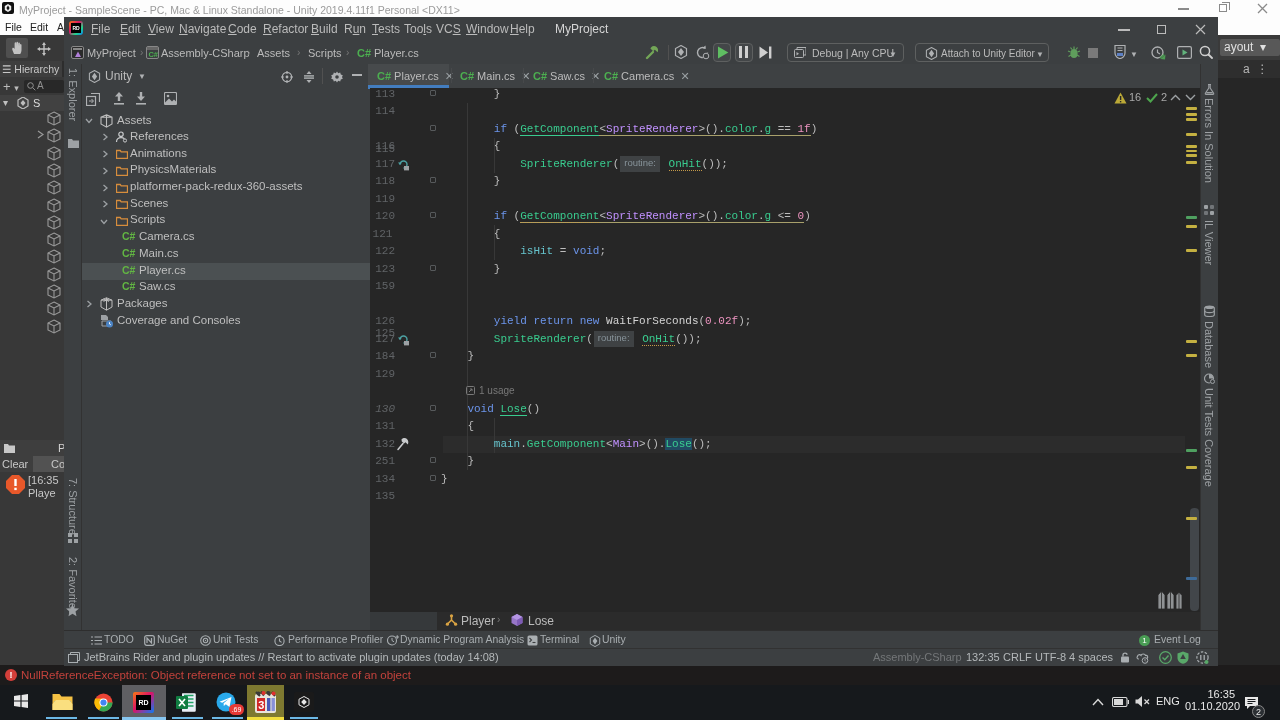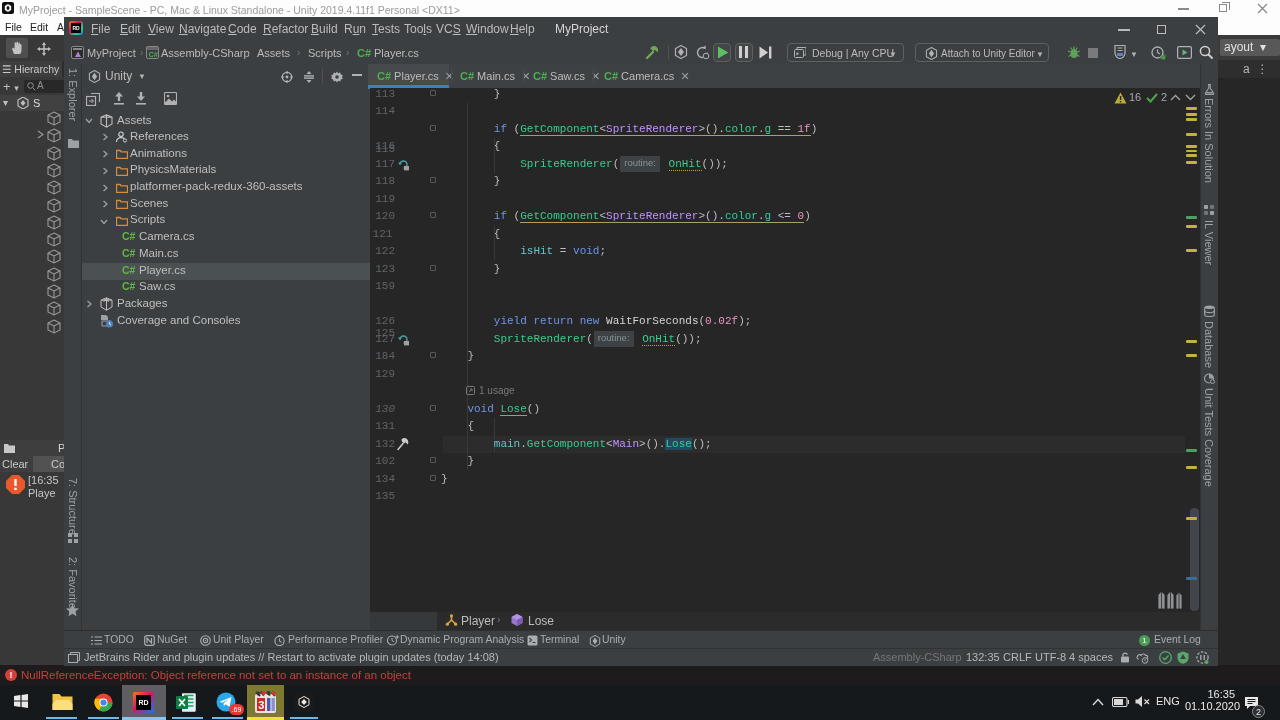--- a/index.html
+++ b/index.html
@@ -543,21 +543,21 @@
 <div class="ln" style="top:260.5px;">123</div>
 <div class="ln" style="top:278px;">159</div>
 <div class="ln" style="top:297px;margin-top:28px;">125</div>
 <div class="ln" style="top:313px;">126</div>
 <div class="ln" style="top:330.5px;">127</div>
 <div class="ln" style="top:348px;">184</div>
 <div class="ln" style="top:365.5px;">129</div>
 <div class="ln" style="top:400.5px;font-style:italic;">130</div>
 <div class="ln" style="top:418px;">131</div>
 <div class="ln" style="top:435.5px;">132</div>
-<div class="ln" style="top:453px;">102</div>
+<div class="ln" style="top:453px;">251</div>
 <div class="ln" style="top:470.5px;">134</div>
 <div class="ln" style="top:488px;">135</div>
 
 <div class="cl" style="top:85.5px;">        }</div>
 <div class="cl" style="top:120.5px;">        <span class="kw">if</span> (<span class="uex"><span class="mt ul">GetComponent</span>&lt;<span class="cls">SpriteRenderer</span>&gt;().<span class="mt">color</span>.<span class="mt">g</span> == <span class="num">1f</span></span>)</div>
 <div class="cl" style="top:138px;">        {</div>
 <div class="cl" style="top:155.5px;">            <span class="mt">SpriteRenderer</span>(<span class="hint">routine:</span> <span class="mt ul wavy">OnHit</span>());</div>
 <div class="cl" style="top:173px;">        }</div>
 <div class="cl" style="top:208px;">        <span class="kw">if</span> (<span class="uex"><span class="mt wavy">GetComponent</span>&lt;<span class="cls">SpriteRenderer</span>&gt;().<span class="mt">color</span>.<span class="mt">g</span> &lt;= <span class="num">0</span></span>)</div>
 <div class="cl" style="top:225.5px;">        {</div>
@@ -699,21 +699,21 @@
 <svg class="abs" style="left:144px;top:635px;" width="11" height="11" viewBox="0 0 11 11">
     <rect x="0.7" y="0.7" width="9.6" height="9.6" rx="2" fill="none" stroke="#A9AEB1" stroke-width="1.2"></rect>
     <path d="M3 8 L3 3 L7.5 8 L7.5 3" fill="none" stroke="#A9AEB1" stroke-width="1.2"></path>
   </svg>
 <div class="ts" style="left:157px;font-size:10.4px;">NuGet</div>
 <svg class="abs" style="left:200px;top:635px;" width="11" height="11" viewBox="0 0 11 11">
     <circle cx="5.5" cy="5.5" r="4.8" fill="none" stroke="#A9AEB1" stroke-width="1.1"></circle>
     <circle cx="5.5" cy="5.5" r="2.2" fill="none" stroke="#A9AEB1" stroke-width="1.1"></circle>
     <circle cx="5.5" cy="5.5" r="0.7" fill="#A9AEB1"></circle>
   </svg>
-<div class="ts" style="left:213px;font-size:10.4px;">Unit Player</div>
+<div class="ts" style="left:213px;font-size:10.4px;">Unit Tests</div>
 <svg class="abs" style="left:274px;top:635px;" width="11" height="11" viewBox="0 0 11 11">
     <circle cx="5.5" cy="6" r="4.6" fill="none" stroke="#A9AEB1" stroke-width="1.1"></circle>
     <path d="M5.5 3.4 L5.5 6 L7.6 7.4 M4 0.7 L7 0.7" stroke="#A9AEB1" stroke-width="1.1" fill="none"></path>
   </svg>
 <div class="ts" style="left:288px;font-size:10.4px;">Performance Profiler</div>
 <svg class="abs" style="left:387px;top:635px;" width="12" height="11" viewBox="0 0 12 11">
     <circle cx="5" cy="5.5" r="4.5" fill="none" stroke="#A9AEB1" stroke-width="1.1"></circle>
     <path d="M5 3 L5 5.5 L7 6.8" stroke="#A9AEB1" fill="none"></path>
     <path d="M8.5 2 L12 2 M10.25 0.3 L10.25 3.7" stroke="#A9AEB1" stroke-width="1.1"></path>
   </svg>

